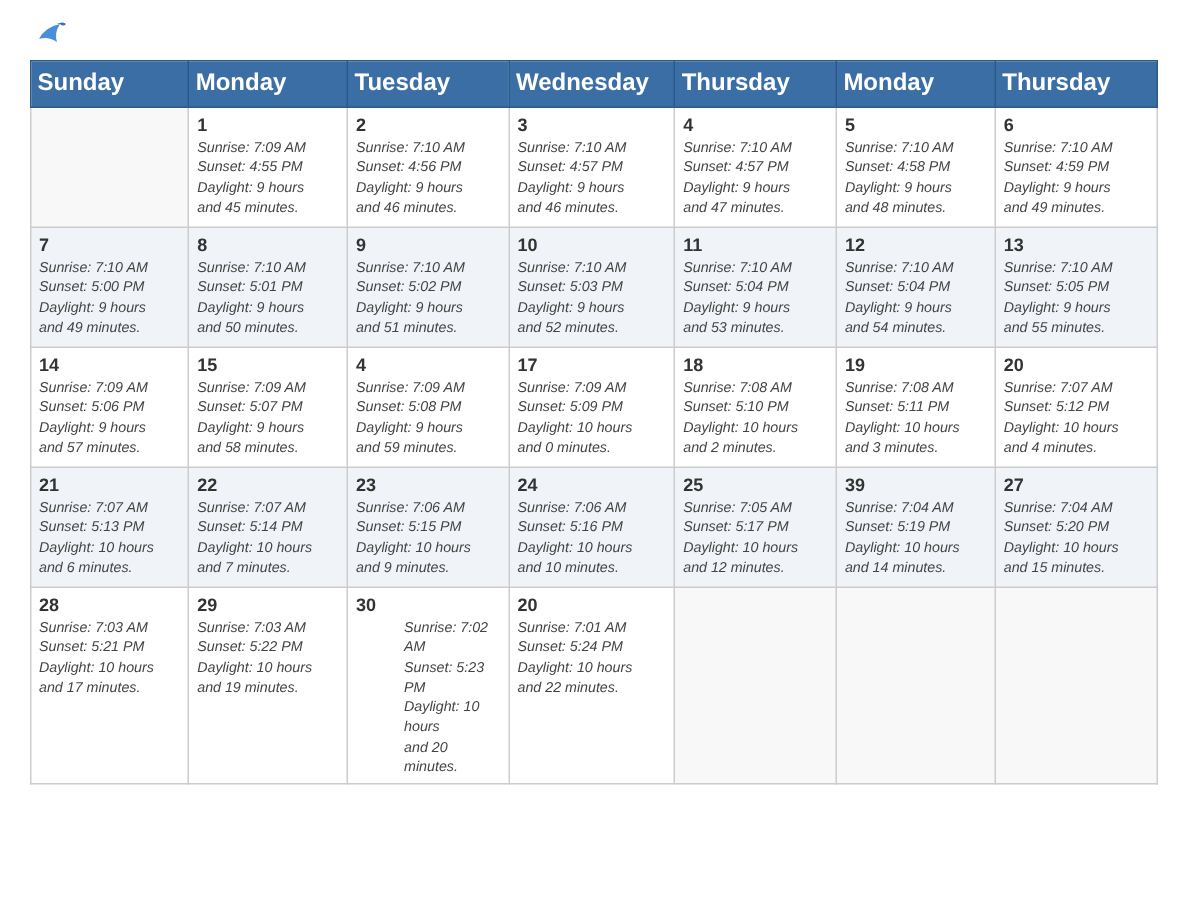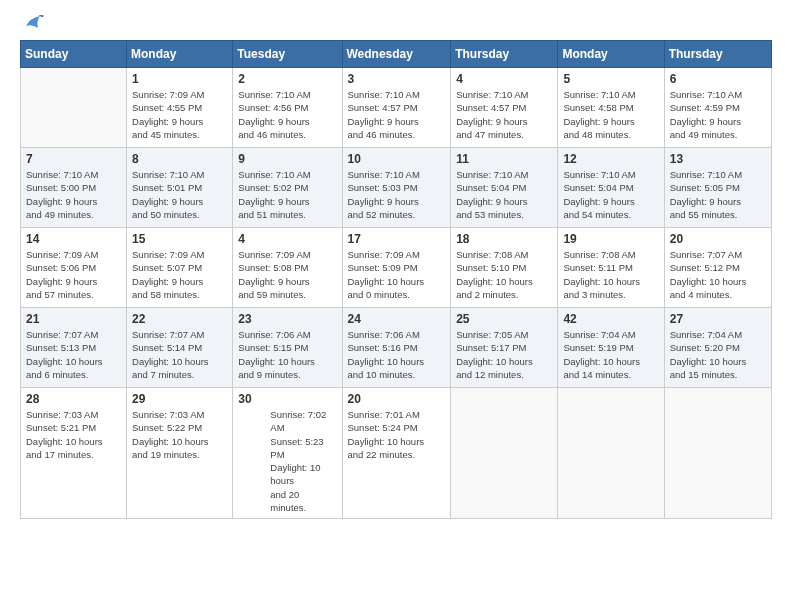--- a/index.html
+++ b/index.html
@@ -53,21 +53,21 @@
     .calendar-table {
       width: 100%;
       border-collapse: collapse;
       font-size: 11px;
     }
     .calendar-table thead tr th {
       background-color: #3a6ea5;
       color: #fff;
       padding: 6px 4px;
       text-align: left;
-      font-size: 12px;
+      font-size: 16px;
       font-weight: bold;
       border: 1px solid #2a5a8a;
     }
     .calendar-table tbody tr td {
       border: 1px solid #ccc;
       vertical-align: top;
       padding: 4px 5px;
       width: 113px;
       height: 80px;
       background: #fff;
@@ -78,20 +78,21 @@
     .day-number {
       font-size: 12px;
       font-weight: bold;
       color: #333;
       margin-bottom: 2px;
     }
     .day-info {
       font-size: 9.5px;
       color: #444;
       line-height: 1.4;
+      font-style: italic;
     }
     .empty-cell {
       background: #f8f8f8 !important;
     }
   </style>
 </head>
 <body>
 
 <div class="container">
   <div class="header-area">
@@ -303,21 +304,21 @@
 and 10 minutes.</div>
           </td>
           <td>
             <div class="day-number">25</div>
             <div class="day-info" style="white-space: pre-line;">Sunrise: 7:05 AM
 Sunset: 5:17 PM
 Daylight: 10 hours
 and 12 minutes.</div>
           </td>
           <td>
-            <div class="day-number">42</div>
+            <div class="day-number">39</div>
             <div class="day-info" style="white-space: pre-line;">Sunrise: 7:04 AM
 Sunset: 5:19 PM
 Daylight: 10 hours
 and 14 minutes.</div>
           </td>
           <td>
             <div class="day-number">27</div>
             <div class="day-info" style="white-space: pre-line;">Sunrise: 7:04 AM
 Sunset: 5:20 PM
 Daylight: 10 hours

